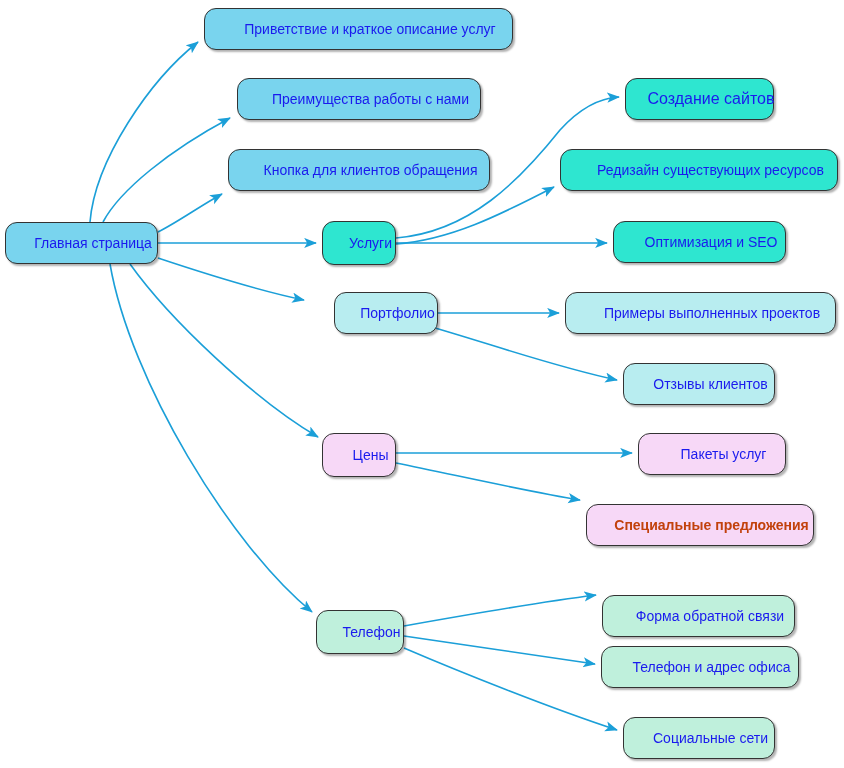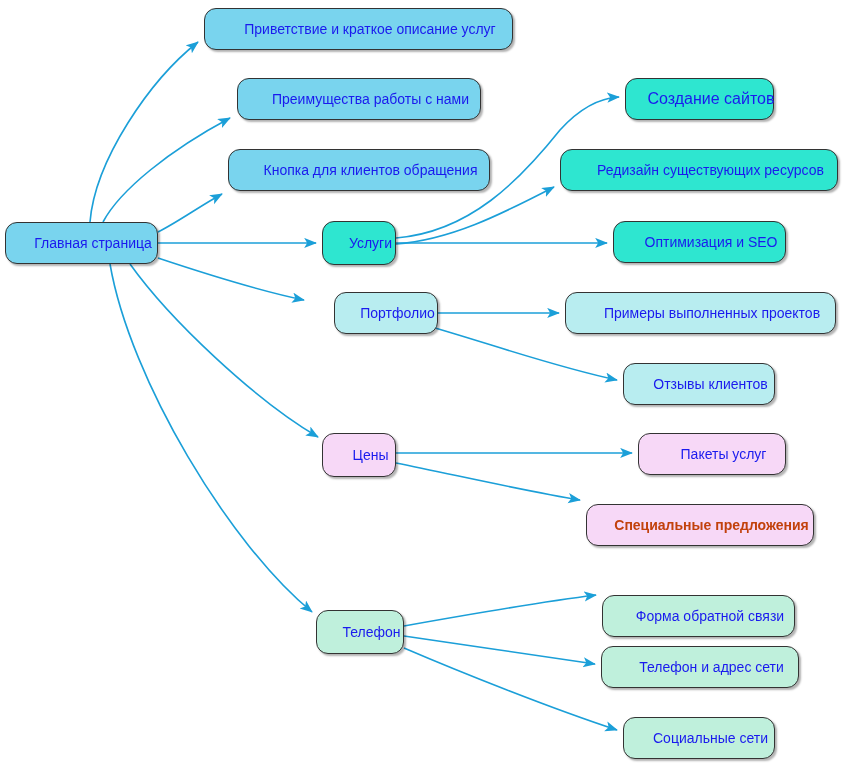--- a/index.html
+++ b/index.html
@@ -97,19 +97,19 @@
       <div class="node" style="left: 586px; top: 504px; width: 228px; height: 42px; background: rgb(247, 216, 247); border-color: rgb(51, 51, 51); font-size: 14px;">
         <span class="lbl" style="color: #c2410c; font-weight: bold;">Специальные предложения</span>
       </div>
       <div class="node" style="left: 316px; top: 610px; width: 88px; height: 44px; background: rgb(191, 240, 220); border-color: rgb(51, 51, 51); font-size: 14px;">
         <span class="lbl" style="color: rgb(26, 26, 238);">Телефон</span>
       </div>
       <div class="node" style="left: 602px; top: 575px; width: 193px; height: 42px; background: rgb(191, 240, 220); border-color: rgb(51, 51, 51); font-size: 14px; margin-top: 20px;">
         <span class="lbl" style="color: rgb(26, 26, 238);">Форма обратной связи</span>
       </div>
       <div class="node" style="left: 601px; top: 646px; width: 198px; height: 42px; background: rgb(191, 240, 220); border-color: rgb(51, 51, 51); font-size: 14px;">
-        <span class="lbl" style="color: rgb(26, 26, 238);">Телефон и адрес сети</span>
+        <span class="lbl" style="color: rgb(26, 26, 238);">Телефон и адрес офиса</span>
       </div>
       <div class="node" style="left: 623px; top: 717px; width: 152px; height: 42px; background: rgb(191, 240, 220); border-color: rgb(51, 51, 51); font-size: 14px;">
         <span class="lbl" style="color: rgb(26, 26, 238);">Социальные сети</span>
       </div>
     </div>
 </div>
 
 </body></html>

